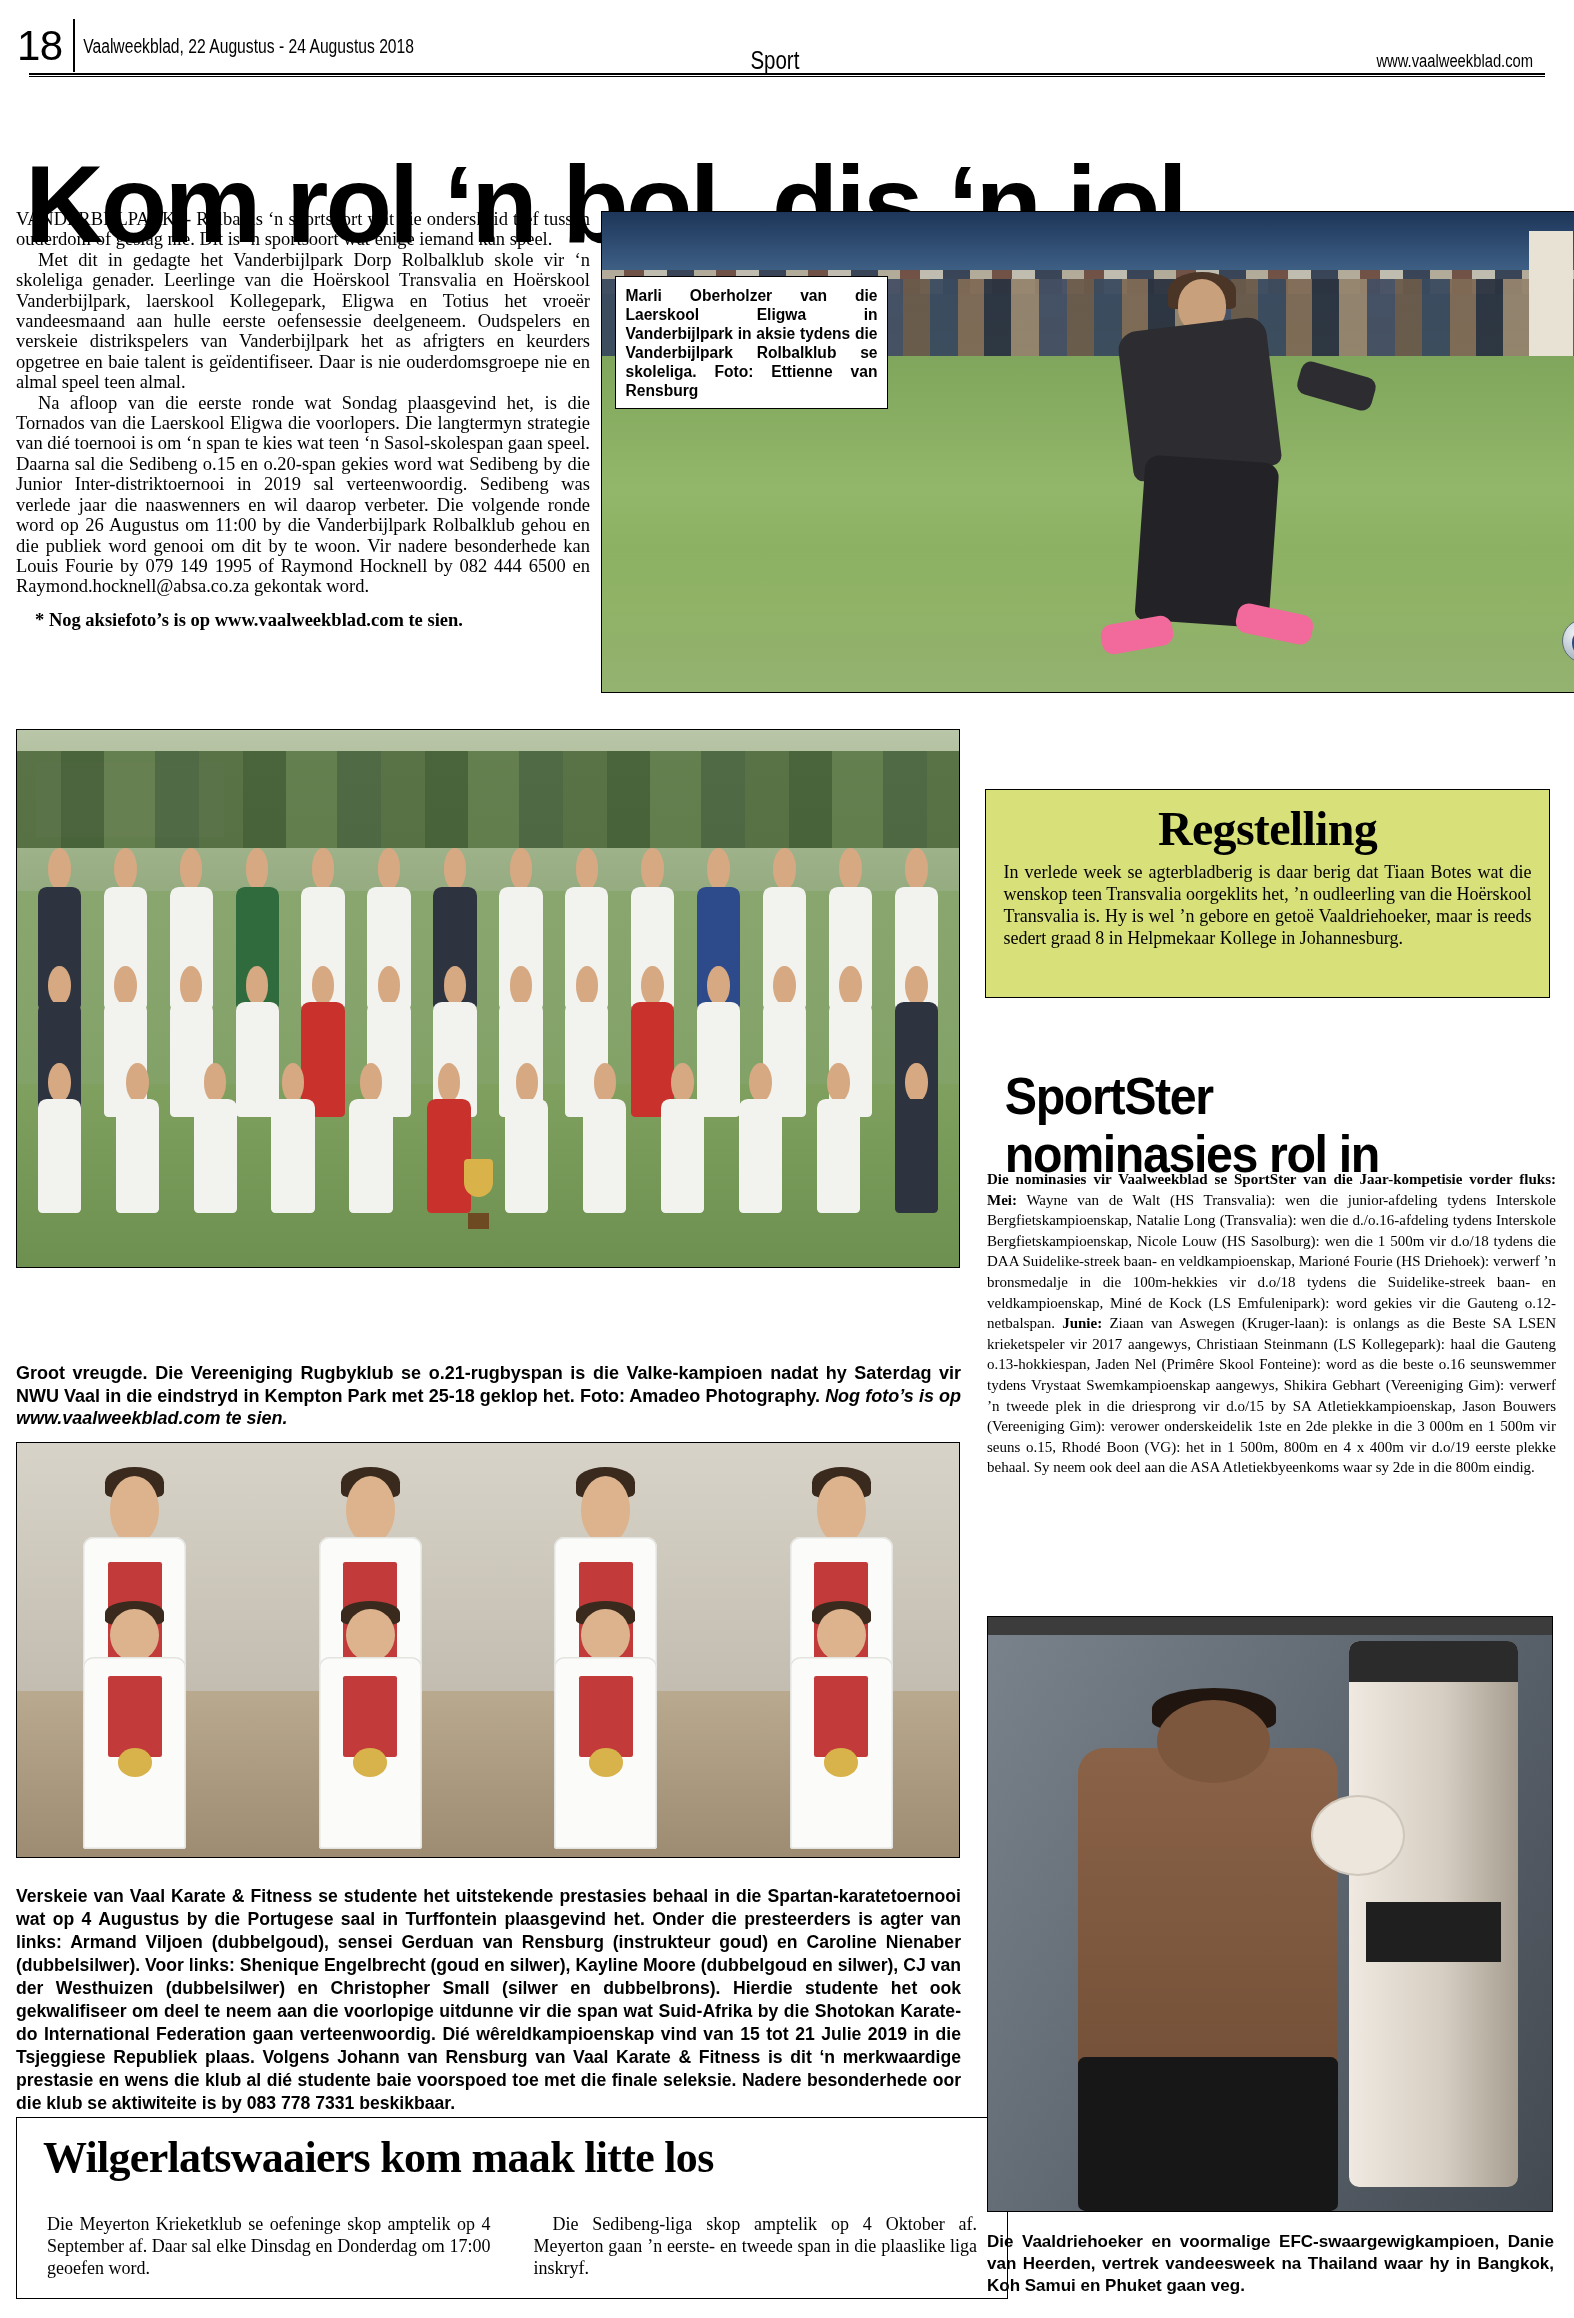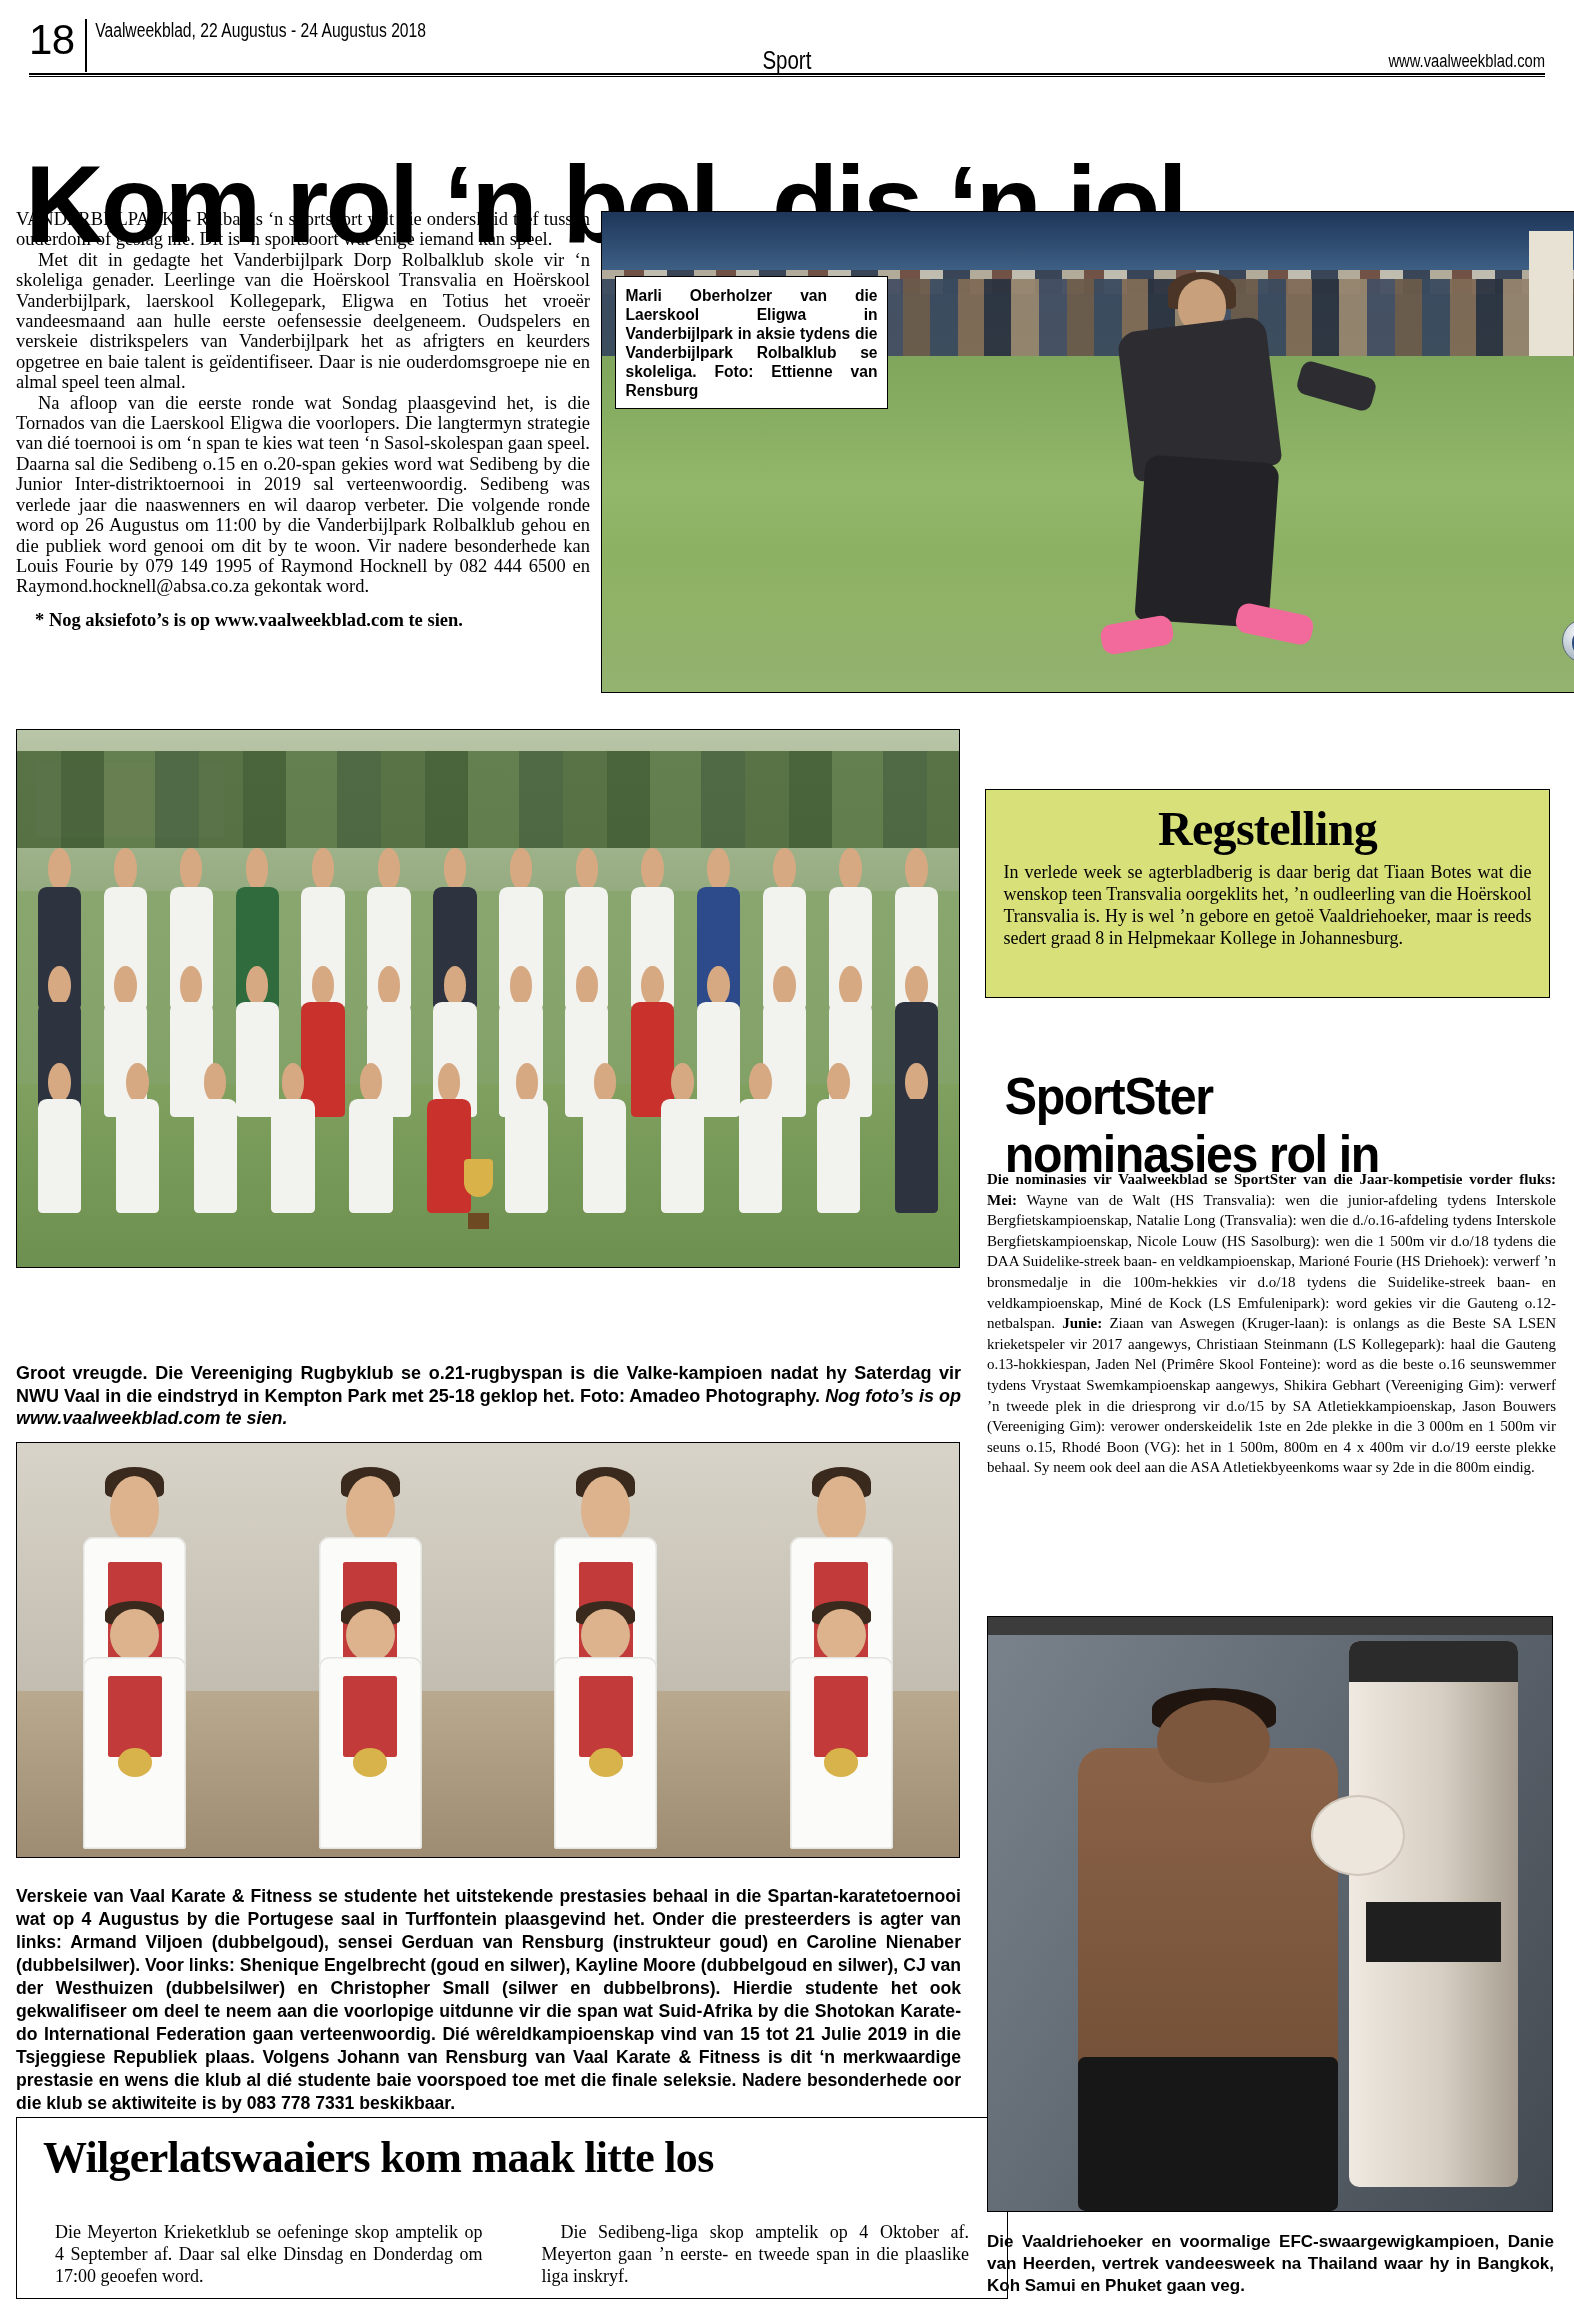--- a/index.html
+++ b/index.html
@@ -17,24 +17,24 @@
     height: 2319px;
     background: #ffffff;
     overflow: hidden;
     box-sizing: border-box;
     padding: 0;
   }
 
   
   .masthead {
     position: absolute;
-    left: 29px; top: 19px;
+    left: 17px; top: 19px;
     width: 1516px; height: 54px;
     display: flex;
-    align-items: flex-start;
+    align-items: center;
   }
   .folio {
     font-family: "Liberation Sans", sans-serif;
     font-size: 42px;
     font-weight: 400;
     line-height: 42px;
     letter-spacing: -0.7px;
     padding-right: 10.2px;
   }
   .folio-rule {
@@ -296,21 +296,21 @@
   }
   .wilger-cols {
     display: flex;
     gap: 35px;
     margin-top: 28px;
     font-size: 18px;
     line-height: 22px;
     text-align: justify;
   }
   .wilger-cols > div { flex: 1; }
-  .wilger-cols p { margin: 12px; text-indent: 0; }
+  .wilger-cols p { margin: 4px; text-indent: 0; }
   .wilger-cols p.ind { text-indent: 19px; }
 
   
   .regstelling {
     position: absolute;
     left: 985px; top: 789px;
     width: 565px; height: 209px;
     background: #d8e07a;
     border: 1.5px solid #000;
     box-sizing: border-box;

